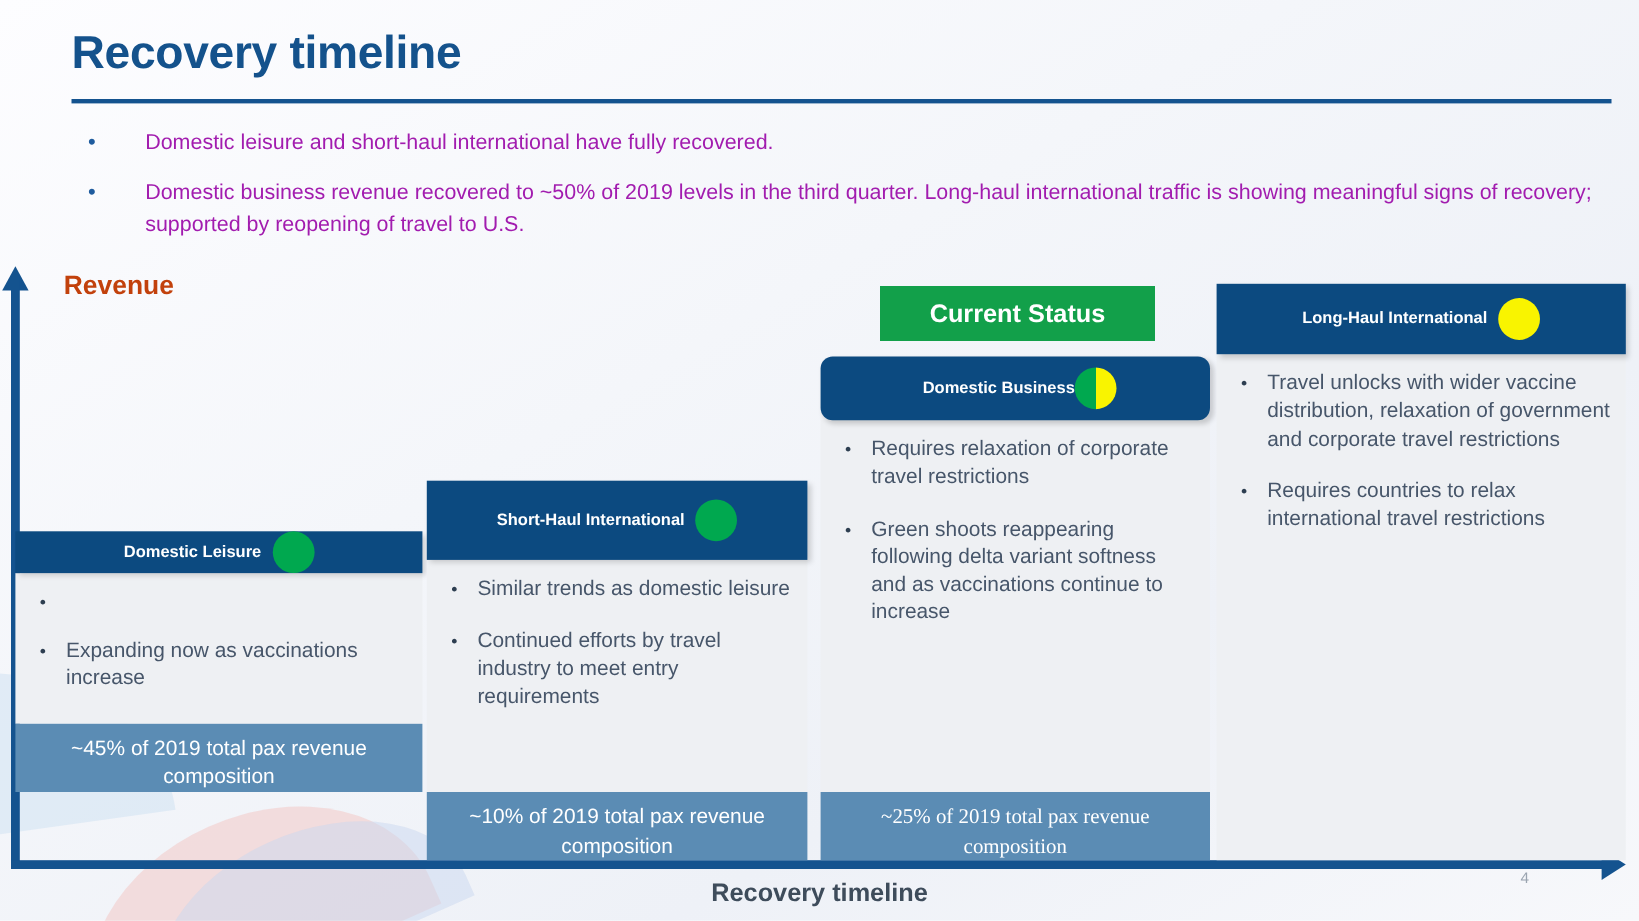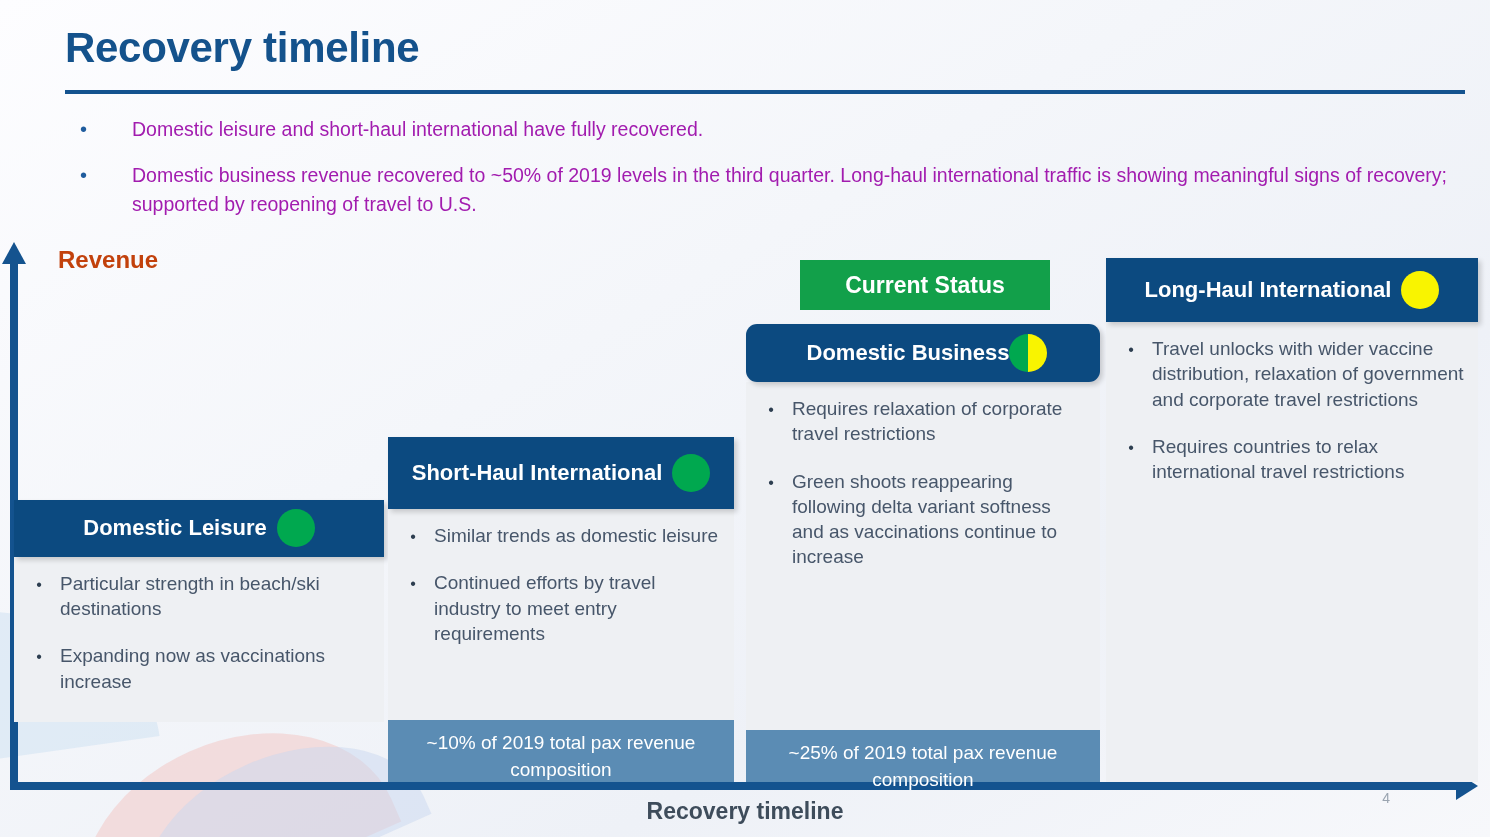--- a/index.html
+++ b/index.html
@@ -90,21 +90,21 @@
 
   
   .col{position:absolute;display:flex;flex-direction:column;}
   .col-head{
     background:#0c4a80;color:#fff;
     display:flex;align-items:center;justify-content:center;
     position:relative;box-shadow:3px 3px 5px rgba(0,0,0,.17);
     box-sizing:border-box;
   }
   .col-head-text{
-    font-size:22px;font-weight:bold;text-align:left;line-height:1.18;
+    font-size:15px;font-weight:bold;text-align:left;line-height:1.18;
   }
   .status-dot{
     width:38px;height:38px;border-radius:50%;flex:0 0 38px;margin-left:10px;
   }
   .dot-green{background:#00a84f;}
   .dot-yellow{background:#f9f400;}
   .dot-half{
     background:linear-gradient(90deg,#00a84f 0 50%,#f9f400 50% 100%);
   }
   .col-body{
@@ -146,35 +146,35 @@
 <div id="y-axis"></div>
 <div id="y-axis-label">Revenue</div>
 
 <div id="x-axis"></div>
 <div id="x-axis-head"></div>
 <div id="x-axis-label">Recovery timeline</div>
 <div id="page-number">4</div>
 
 <div id="current-status">Current Status</div>
 
-<div class="col" id="col-0" style="left:14px;top:500px;width:370px;height:222px;">
+<div class="col" id="col-0" style="left:14px;top:483px;width:370px;height:222px;">
   <div class="col-head" style="height:58px;padding:0 14px;">
     <span class="col-head-text">Domestic Leisure</span>
     <span class="status-dot dot-green"></span>
   </div>
   <div class="col-body">
     <div class="b-row">
       <div class="b-dot">•</div>
-      <div class="b-text">Particular strength in beach/ski destinations</div>
     </div>
     <div class="b-row">
       <div class="b-dot">•</div>
       <div class="b-text">Expanding now as vaccinations increase</div>
     </div>
   </div>
+  <div class="col-foot" style="height:62px;">~45% of 2019 total pax revenue composition</div>
 </div>
 
 <div class="col" id="col-1" style="left:388px;top:437px;width:346px;height:345px;">
   <div class="col-head" style="height:72px;padding:0 12px;">
     <span class="col-head-text">Short-Haul International</span>
     <span class="status-dot dot-green"></span>
   </div>
   <div class="col-body">
     <div class="b-row">
       <div class="b-dot">•</div>
@@ -196,21 +196,21 @@
   <div class="col-body">
     <div class="b-row">
       <div class="b-dot">•</div>
       <div class="b-text">Requires relaxation of corporate travel restrictions</div>
     </div>
     <div class="b-row">
       <div class="b-dot">•</div>
       <div class="b-text">Green shoots reappearing following delta variant softness and as vaccinations continue to increase</div>
     </div>
   </div>
-  <div class="col-foot" style="height:52px;">~25% of 2019 total pax revenue composition</div>
+  <div class="col-foot" style="height:62px;font-family:Liberation Serif, serif;">~25% of 2019 total pax revenue composition</div>
 </div>
 
 <div class="col" id="col-3" style="left:1106px;top:258px;width:372px;height:524px;">
   <div class="col-head" style="height:64px;padding:0 12px;">
     <span class="col-head-text">Long-Haul International</span>
     <span class="status-dot dot-yellow"></span>
   </div>
   <div class="col-body">
     <div class="b-row">
       <div class="b-dot">•</div>

